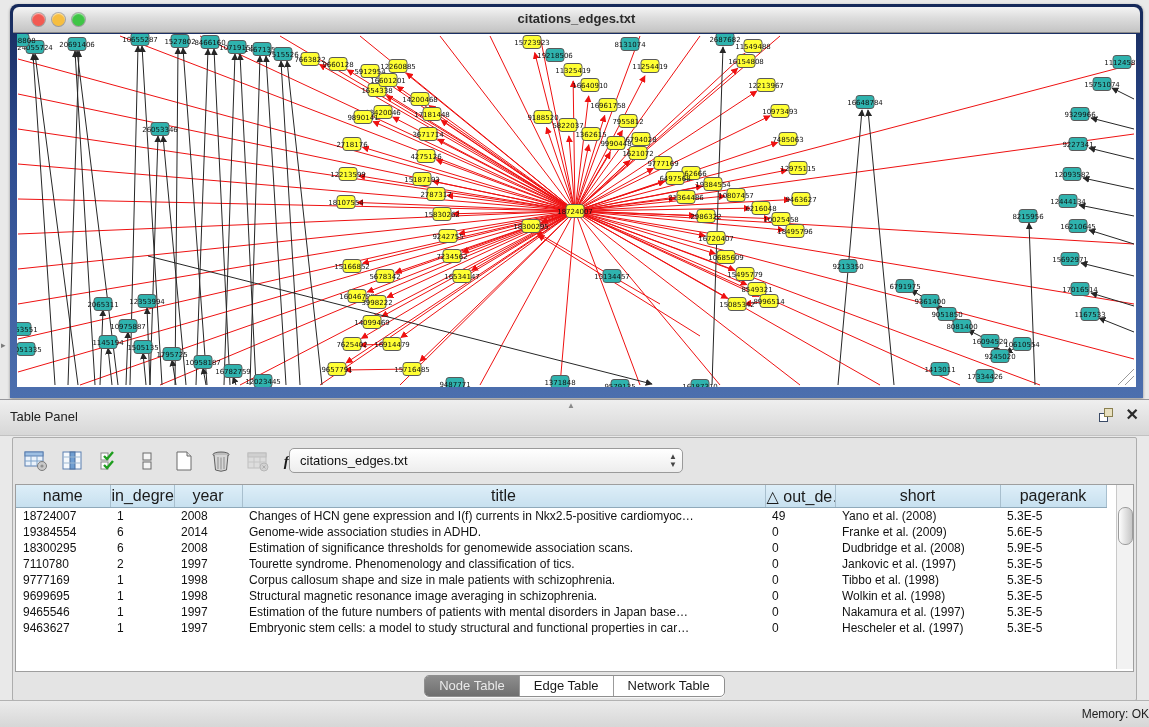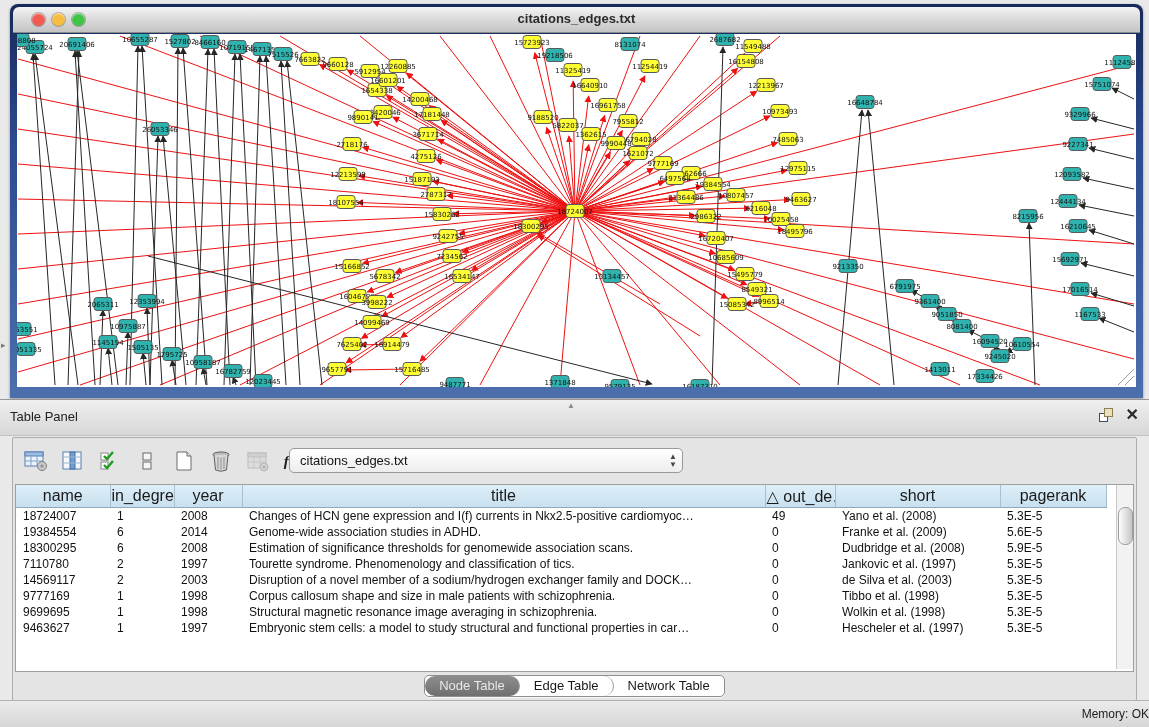--- a/index.html
+++ b/index.html
@@ -94,21 +94,21 @@
   }
   
   .tabs{
     position:absolute;left:0;right:0;top:237px;display:flex;justify-content:center;
   }
   .seg{
     display:inline-flex;border:1px solid #8f8f8f;border-radius:5px;overflow:hidden;
     background:#fff;box-shadow:0 1px 0 rgba(255,255,255,.7);
     font-size:13px;height:20px;line-height:20px;
   }
-  .seg .tab{padding:0 14px;color:#1a1a1a;border-right:1px solid #9b9b9b;cursor:default;border-radius:10px;}
+  .seg .tab{padding:0 14px;color:#1a1a1a;border-right:1px solid #9b9b9b;cursor:default;}
   .seg .tab:last-child{border-right:0;}
   .seg .tab.sel{background:linear-gradient(to bottom,#8d8d8d,#6f6f6f);color:#e9e9e9;}
   
   .statusbar{
     position:absolute;left:0;top:700px;width:1149px;height:27px;
     background:linear-gradient(to bottom,#ebebeb,#d6d6d6);border-top:1px solid #b2b2b2;padding-left:28px;
   }
   .mem{position:absolute;right:28px;top:6px;font-size:12px;color:#222;}
   .mem-dot{
     position:absolute;right:8px;top:5px;width:14px;height:14px;border-radius:50%;
@@ -900,44 +900,44 @@
           <tr>
             <td>7110780</td>
             <td>2</td>
             <td>1997</td>
             <td>Tourette syndrome. Phenomenology and classification of tics.</td>
             <td>0</td>
             <td>Jankovic et al. (1997)</td>
             <td>5.3E-5</td>
           </tr>
           <tr>
-            <td>14569117</td>
-            <td>2</td>
-            <td>2003</td>
-            <td>Disruption of a novel member of a sodium/hydrogen exchanger family and DOCK…</td>
-            <td>0</td>
-            <td>de Silva et al. (2003)</td>
-            <td>5.3E-5</td>
-          </tr>
-          <tr>
             <td>9777169</td>
             <td>1</td>
             <td>1998</td>
             <td>Corpus callosum shape and size in male patients with schizophrenia.</td>
             <td>0</td>
             <td>Tibbo et al. (1998)</td>
             <td>5.3E-5</td>
           </tr>
           <tr>
             <td>9699695</td>
             <td>1</td>
             <td>1998</td>
             <td>Structural magnetic resonance image averaging in schizophrenia.</td>
             <td>0</td>
             <td>Wolkin et al. (1998)</td>
+            <td>5.3E-5</td>
+          </tr>
+          <tr>
+            <td>9465546</td>
+            <td>1</td>
+            <td>1997</td>
+            <td>Estimation of the future numbers of patients with mental disorders in Japan base…</td>
+            <td>0</td>
+            <td>Nakamura et al. (1997)</td>
             <td>5.3E-5</td>
           </tr>
           <tr>
             <td>9463627</td>
             <td>1</td>
             <td>1997</td>
             <td>Embryonic stem cells: a model to study structural and functional properties in car…</td>
             <td>0</td>
             <td>Hescheler et al. (1997)</td>
             <td>5.3E-5</td>

